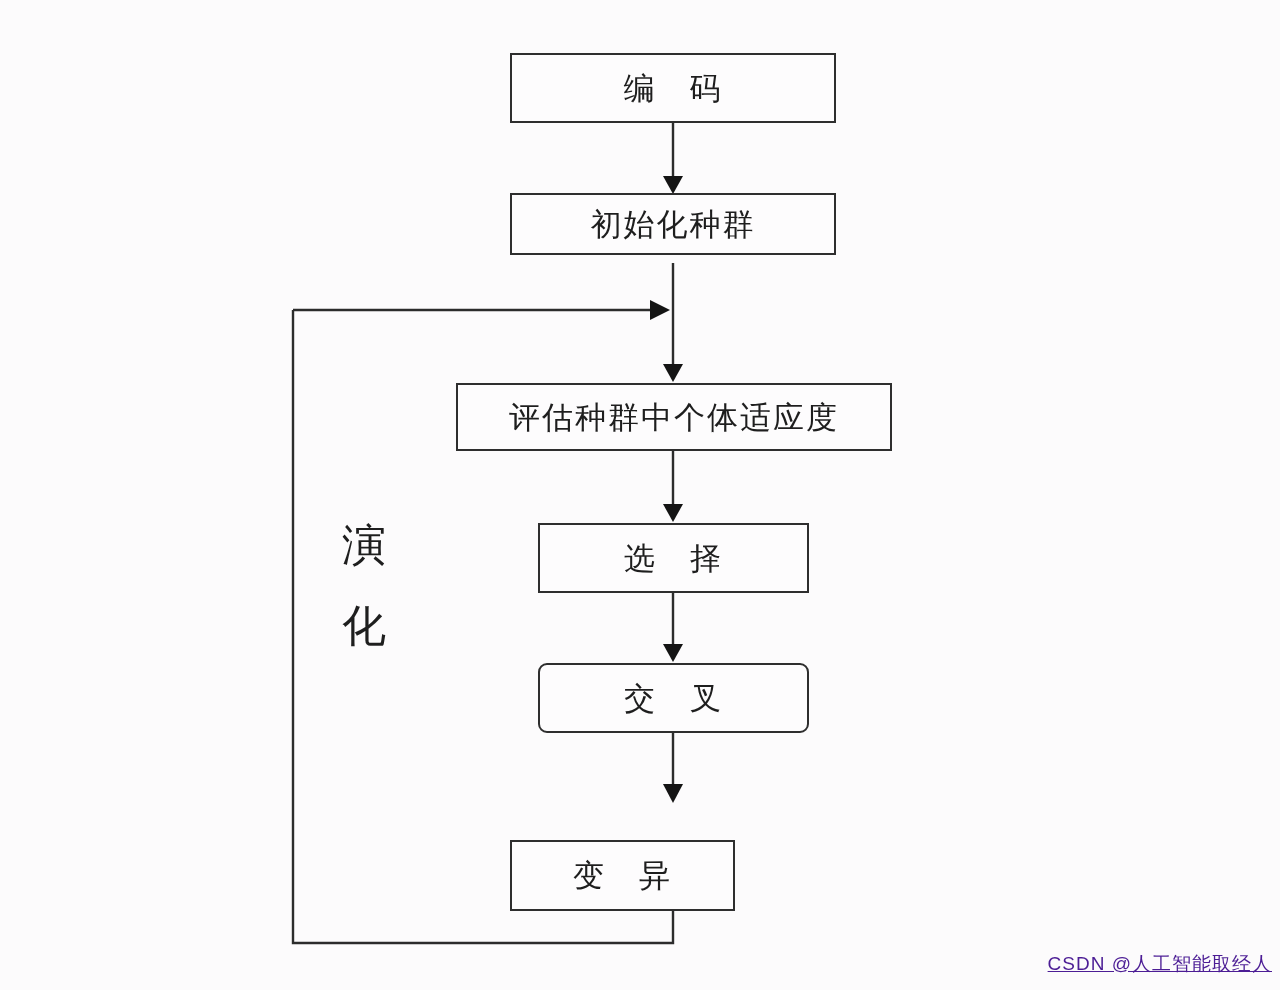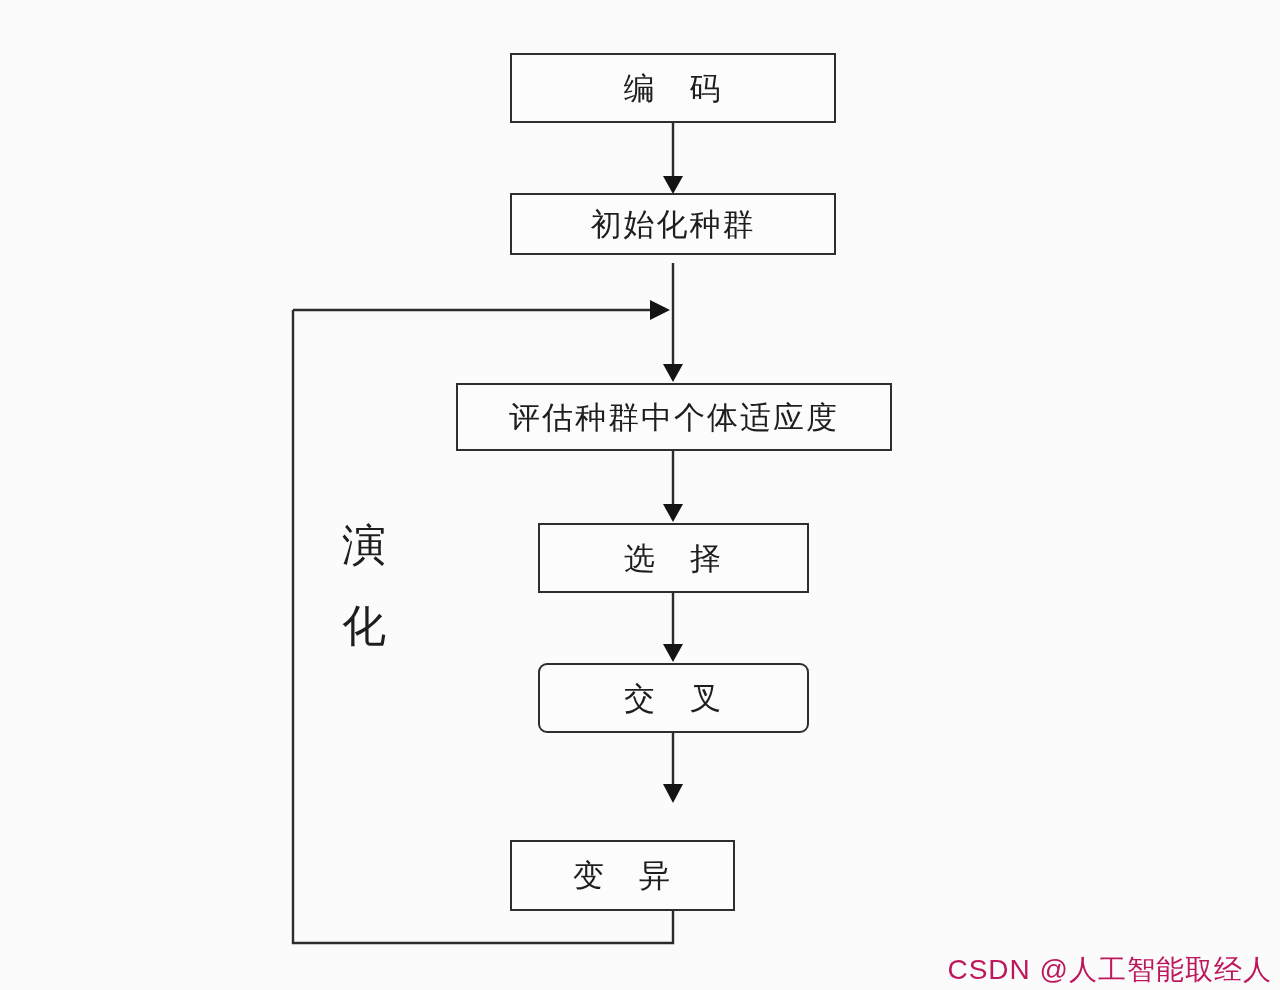--- a/index.html
+++ b/index.html
@@ -64,25 +64,26 @@
     font-size: 44px;
     line-height: 1;
   }
   .loop-label span + span {
     margin-top: 37px;
   }
   .watermark {
     position: absolute;
     right: 8px;
     top: 951px;
-    font-size: 28px;
-    color: #be185d;
+    font-size: 19px;
+    color: #4c1d95;
     font-family: "Liberation Sans", "DejaVu Sans", sans-serif;
     letter-spacing: 1px;
     z-index: 2;
+    text-decoration: underline;
   }
   svg line, svg path {
     stroke: #2c2c2c;
     stroke-width: 2.4;
     fill: none;
   }
   svg polygon {
     fill: #141414;
     stroke: none;
   }

